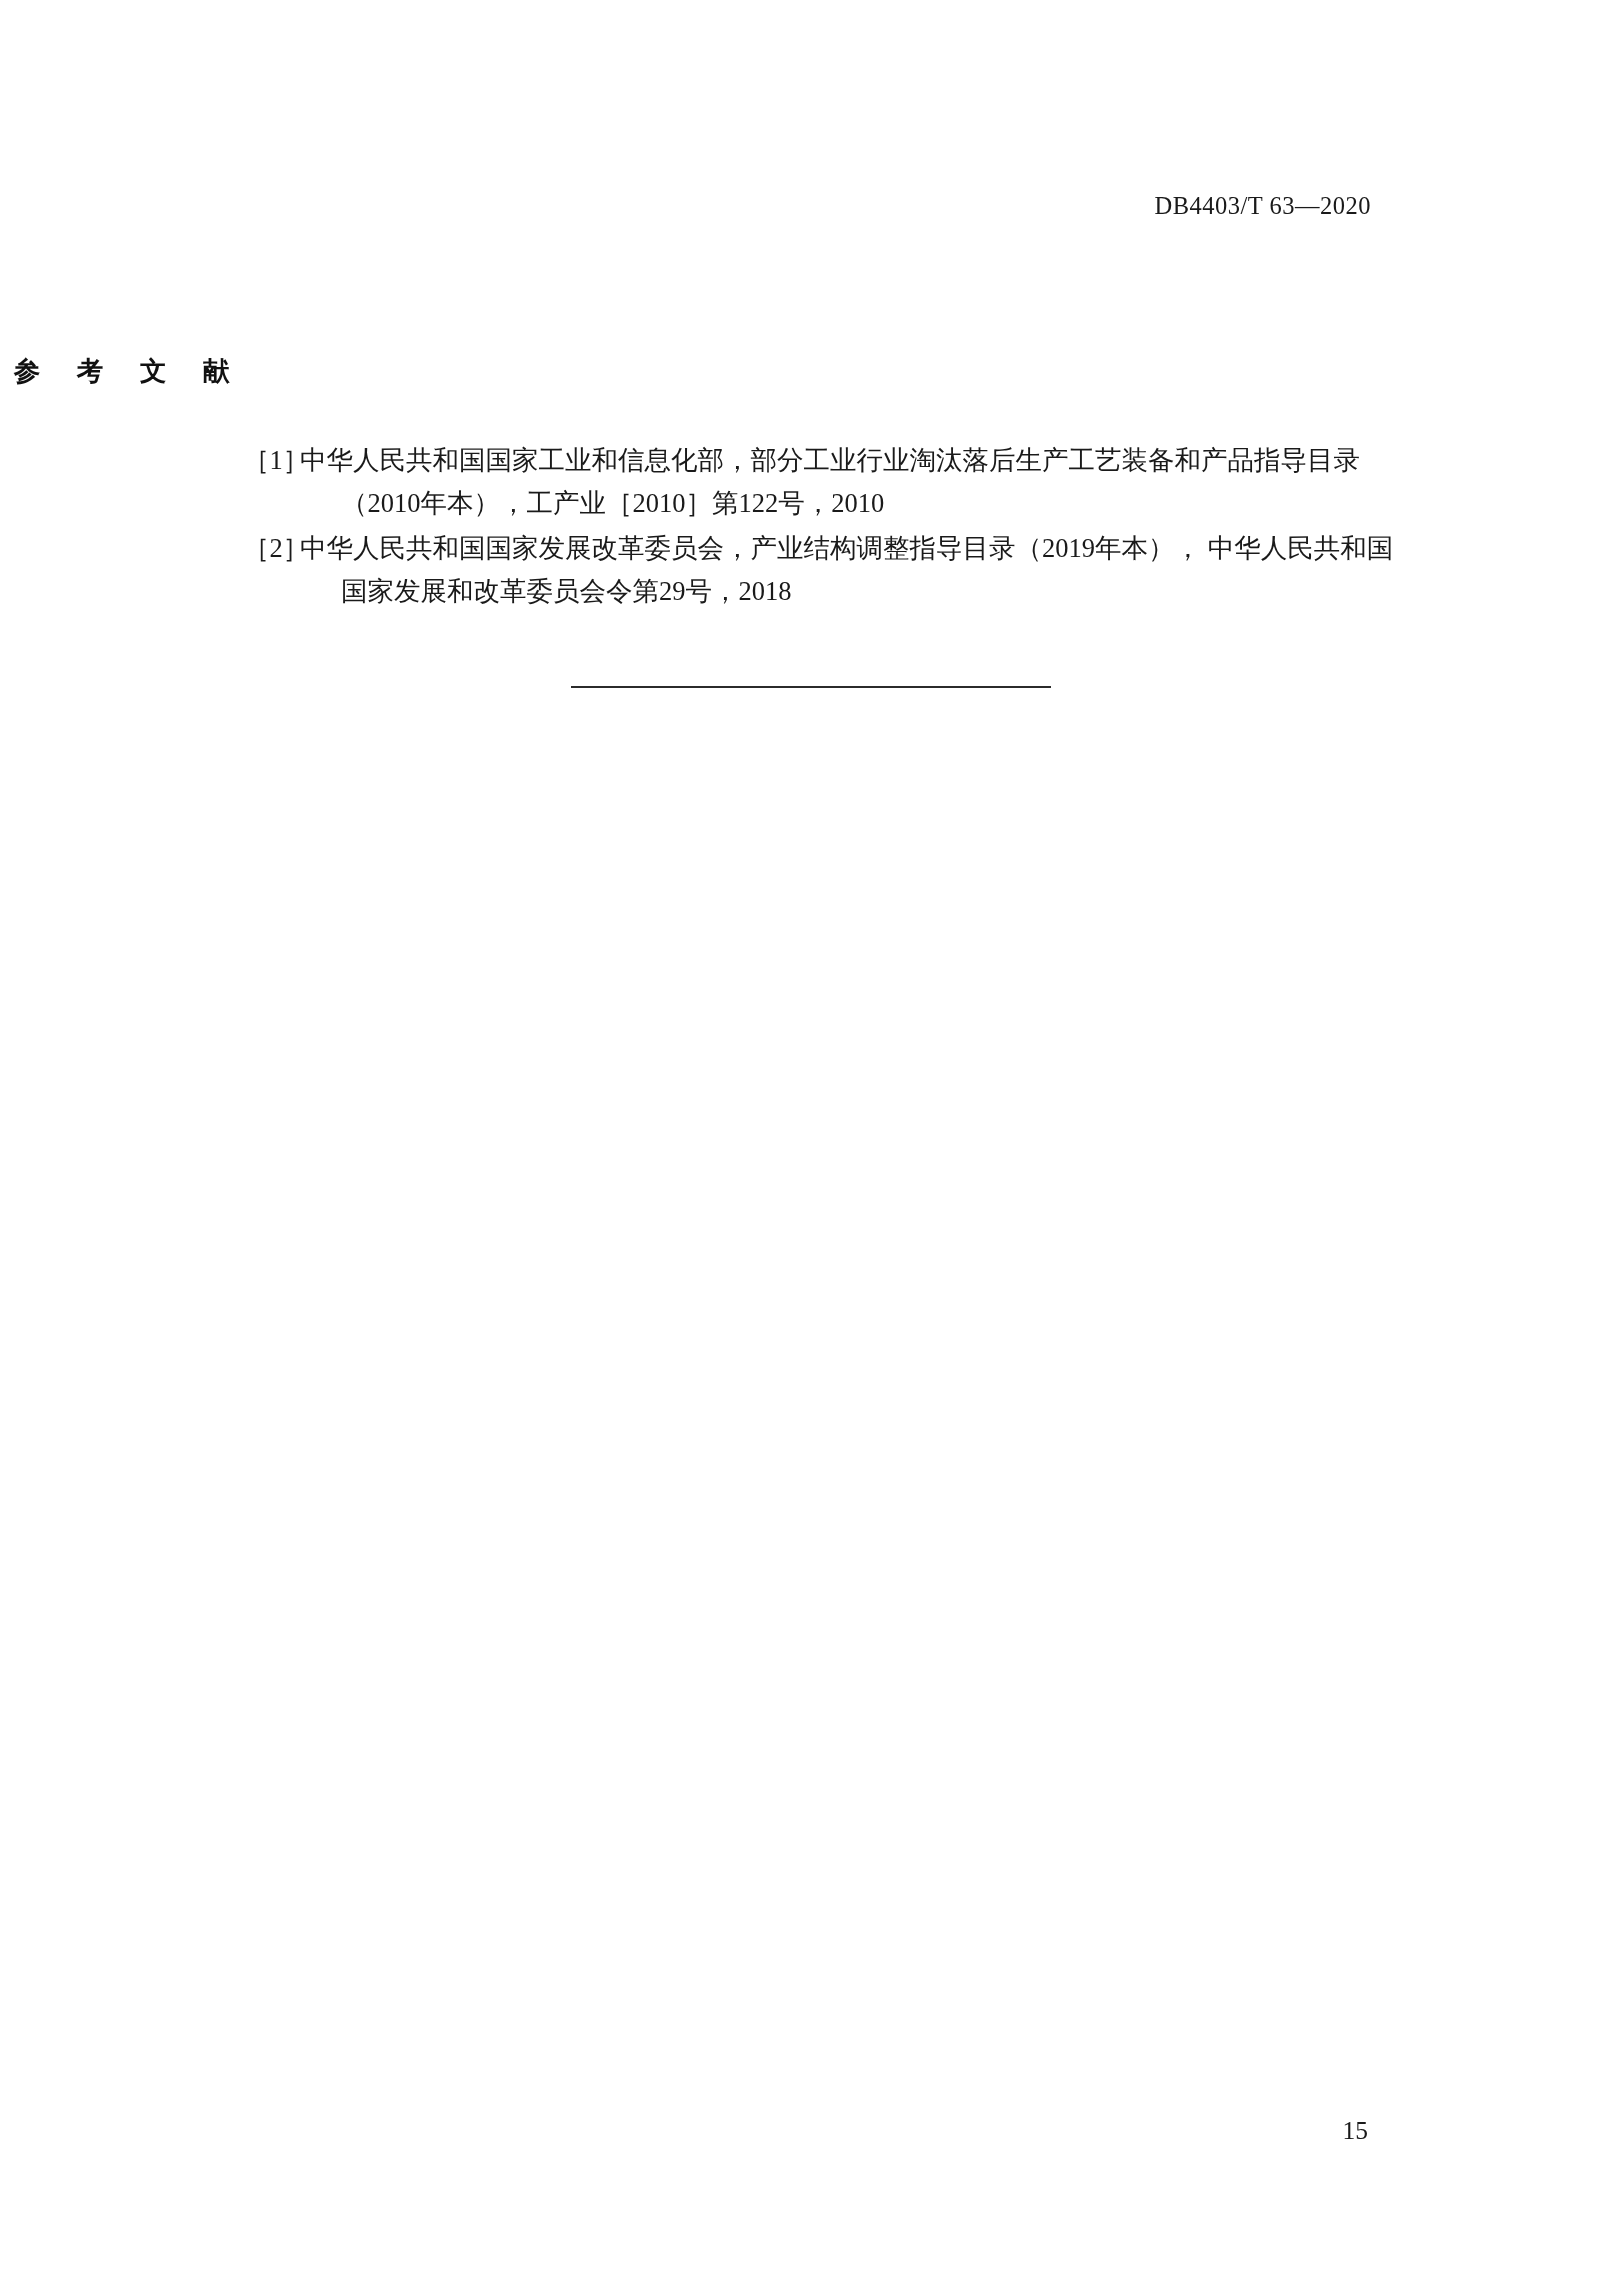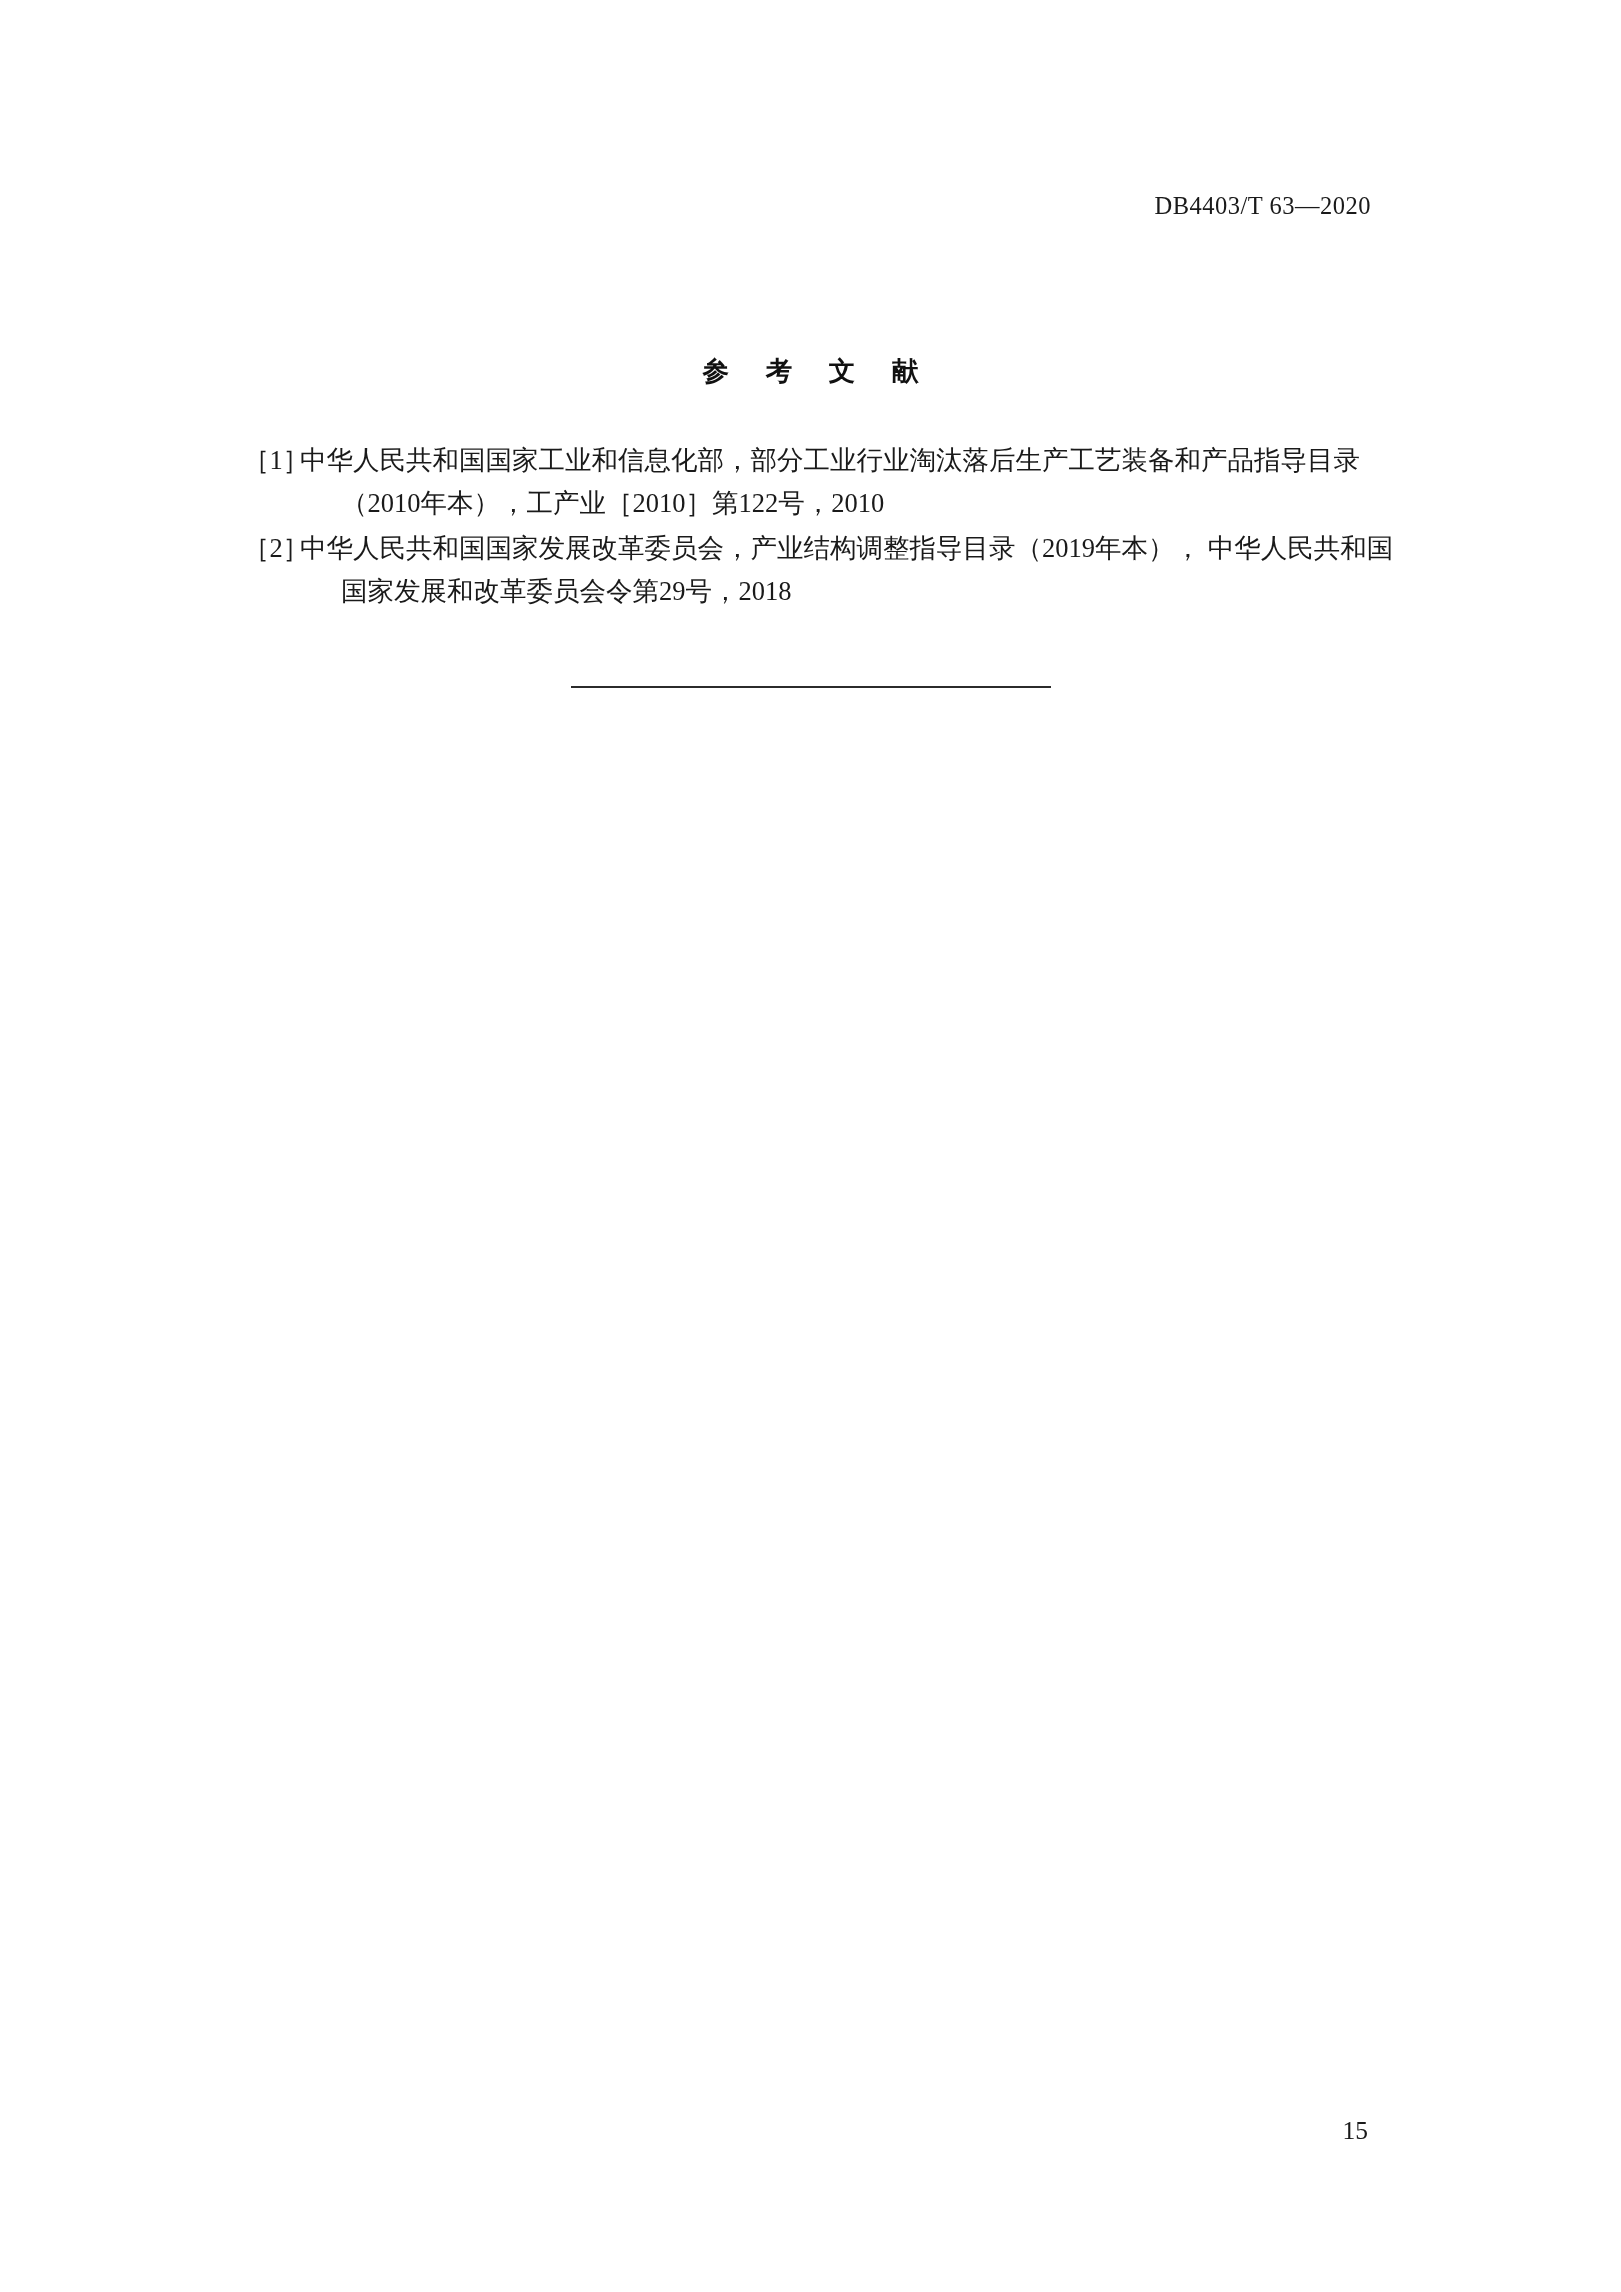--- a/index.html
+++ b/index.html
@@ -29,21 +29,20 @@
     color: #1a1a1a;
     white-space: nowrap;
   }
 
   
   .section-title {
     position: absolute;
     top: 353px;
     left: 0;
     width: 1621px;
-    text-align: center;
     font-family: "DejaVu Sans", "Liberation Sans", sans-serif;
     font-size: 26.5px;
     font-weight: 700;
     letter-spacing: 13.7px;
     text-indent: 13.7px;
     color: #111111;
   }
 
   
   .ref-list {

